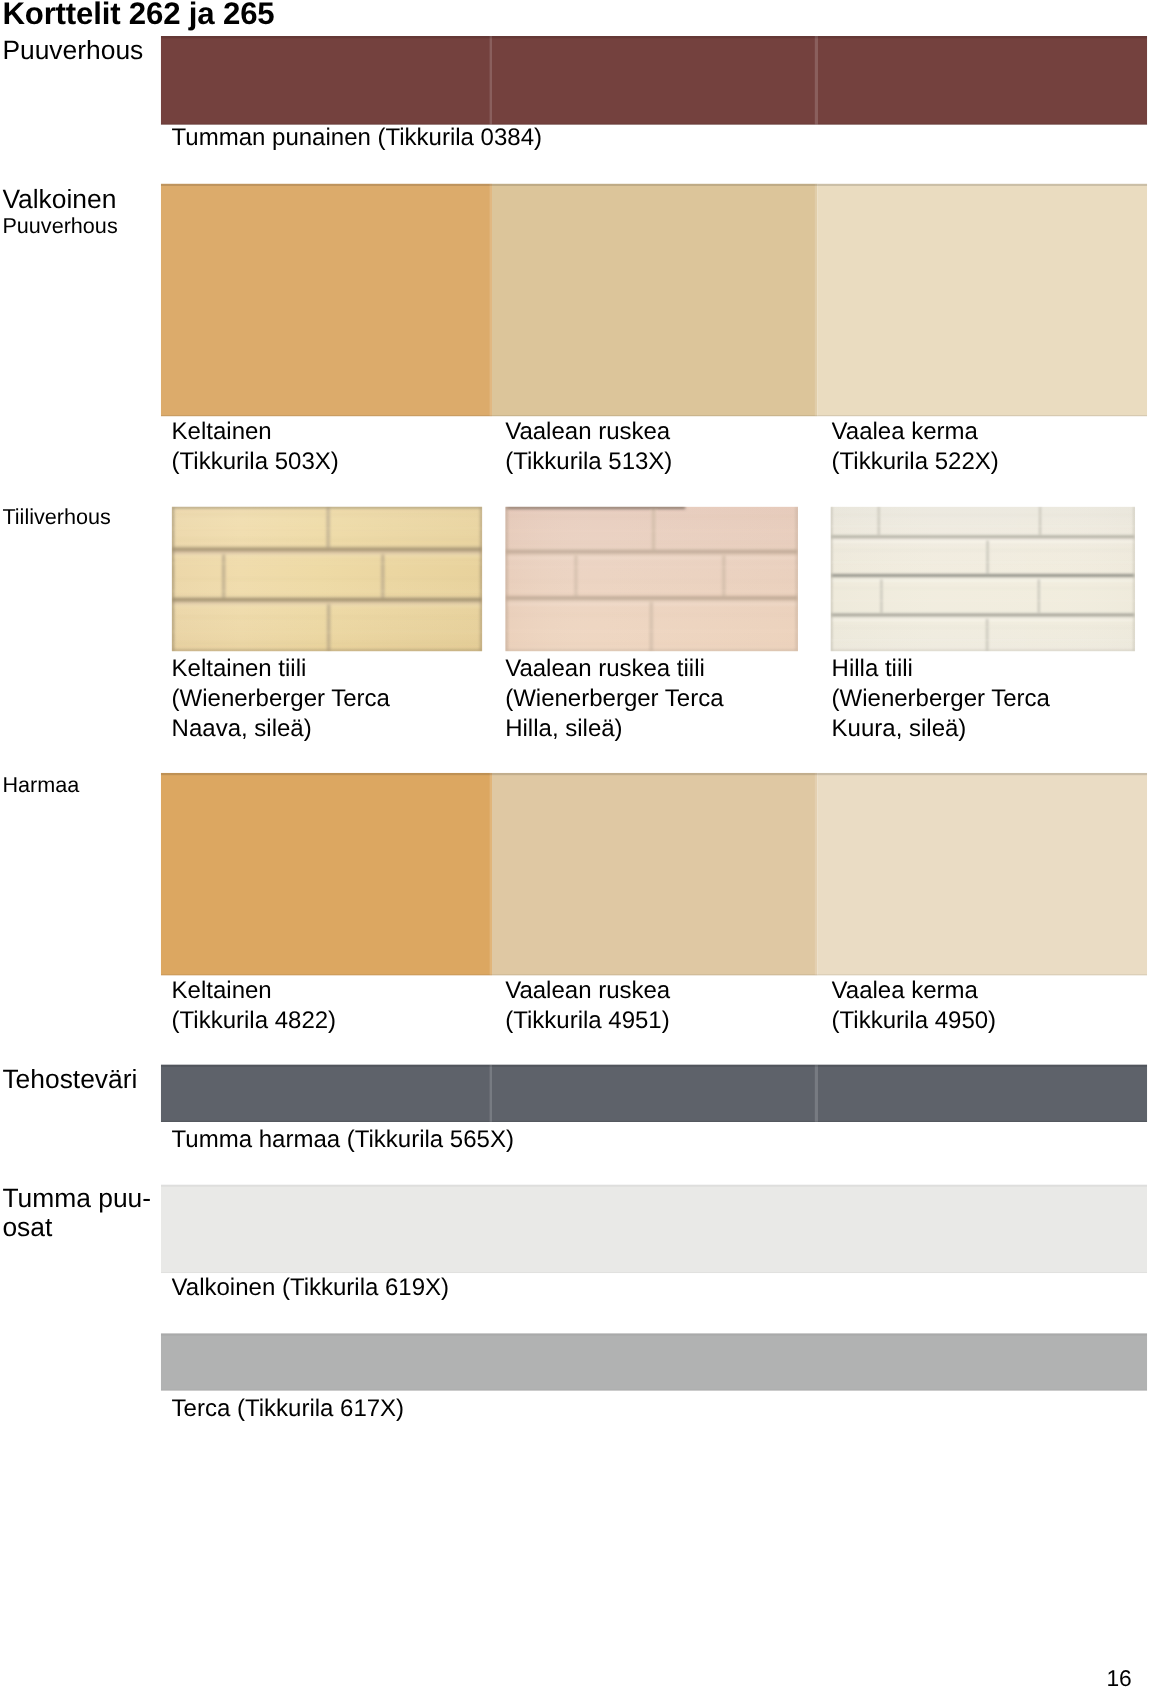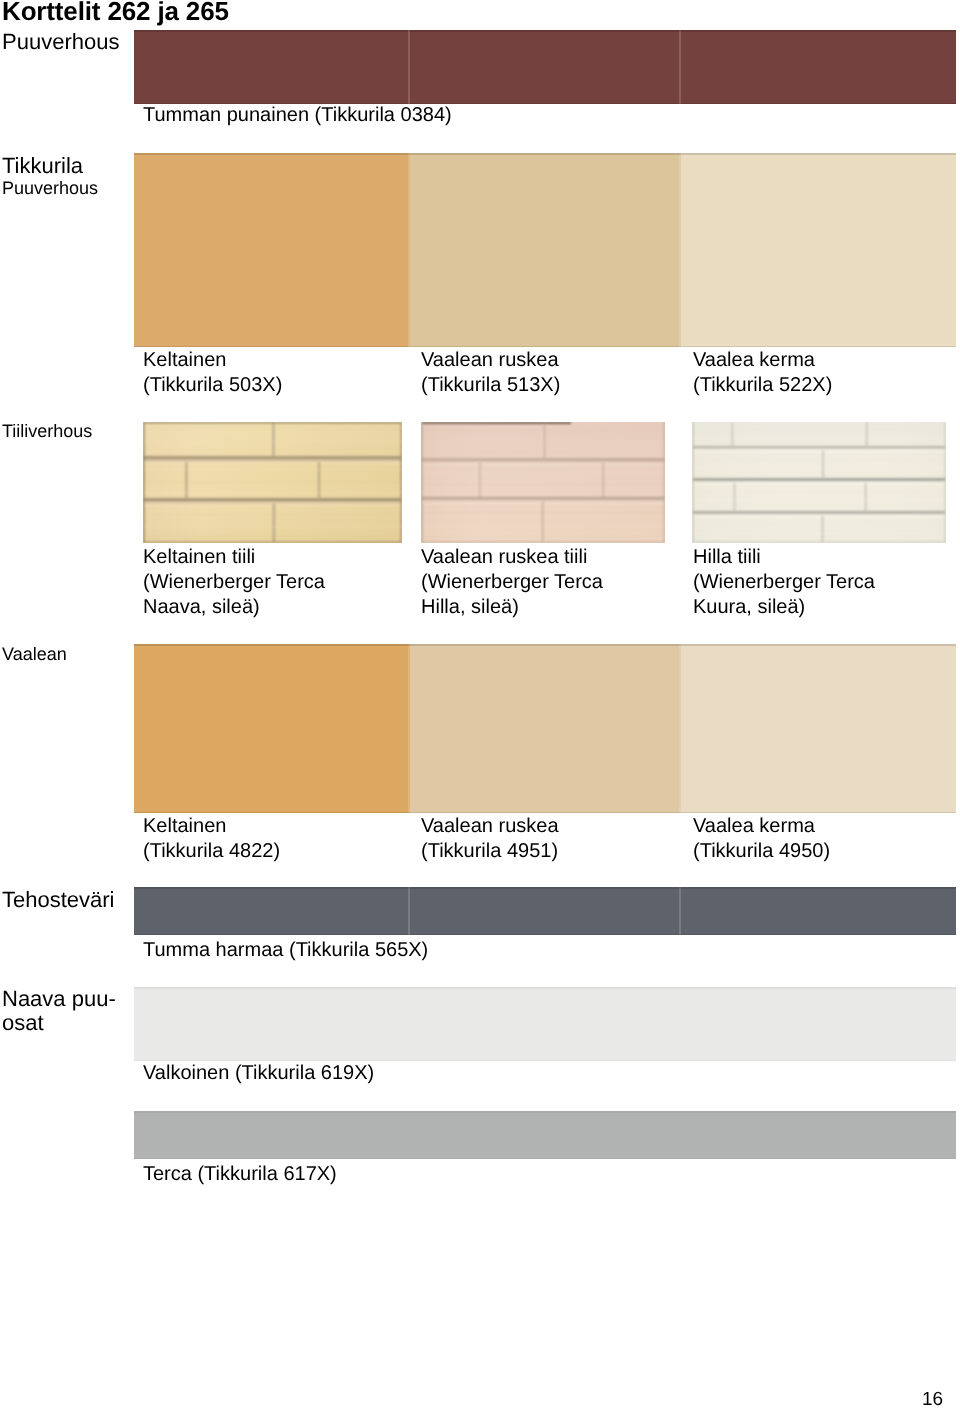--- a/index.html
+++ b/index.html
@@ -34,21 +34,21 @@
 <div class="abs" id="page-title">Korttelit 262 ja 265</div>
 
 <div class="rowlabel" style="top:30px">Puuverhous</div>
 <div class="swatch" style="left:134px;top:30px;width:822px;height:74px">
   <span style="width: 276px; background: rgb(116, 65, 62);"></span>
   <span style="width: 271px; background: rgb(116, 65, 62);"></span>
   <span style="width: 275px; background: rgb(116, 65, 62);"></span>
 </div>
 <div class="caption" style="left:143px;top:103px">Tumman punainen (Tikkurila 0384)</div>
 
-<div class="rowlabel" style="top:154px">Tikkurila</div>
+<div class="rowlabel" style="top:154px">Valkoinen</div>
 <div class="rowlabel sm" style="top:178px">Puuverhous</div>
 <div class="swatch" style="left:134px;top:153px;width:822px;height:194px">
   <span style="width: 276px; background: rgb(220, 171, 107);"></span>
   <span style="width: 271px; background: rgb(220, 197, 154);"></span>
   <span style="width: 275px; background: rgb(234, 220, 192);"></span>
 </div>
 <div class="caption" style="left:143px;top:348px">Keltainen
 (Tikkurila 503X)</div>
 <div class="caption" style="left:421px;top:348px">Vaalean ruskea
 (Tikkurila 513X)</div>
@@ -219,42 +219,42 @@
 <div class="caption" style="left:143px;top:545px">Keltainen tiili
 (Wienerberger Terca
 Naava, sileä)</div>
 <div class="caption" style="left:421px;top:545px">Vaalean ruskea tiili
 (Wienerberger Terca
 Hilla, sileä)</div>
 <div class="caption" style="left:693px;top:545px">Hilla tiili
 (Wienerberger Terca
 Kuura, sileä)</div>
 
-<div class="rowlabel sm" style="top:644px">Vaalean</div>
+<div class="rowlabel sm" style="top:644px">Harmaa</div>
 <div class="swatch" style="left:134px;top:644px;width:822px;height:169px">
   <span style="width: 276px; background: rgb(220, 167, 97);"></span>
   <span style="width: 271px; background: rgb(223, 200, 163);"></span>
   <span style="width: 275px; background: rgb(234, 220, 196);"></span>
 </div>
 <div class="caption" style="left:143px;top:814px">Keltainen
 (Tikkurila 4822)</div>
 <div class="caption" style="left:421px;top:814px">Vaalean ruskea
 (Tikkurila 4951)</div>
 <div class="caption" style="left:693px;top:814px">Vaalea kerma
 (Tikkurila 4950)</div>
 
 <div class="rowlabel" style="top:888px">Tehosteväri</div>
 <div class="swatch" style="left:134px;top:887px;width:822px;height:48px">
   <span style="width: 276px; background: rgb(94, 98, 106);"></span>
   <span style="width: 271px; background: rgb(94, 98, 106);"></span>
   <span style="width: 275px; background: rgb(94, 98, 106);"></span>
 </div>
 <div class="caption" style="left:143px;top:938px">Tumma harmaa (Tikkurila 565X)</div>
 
-<div class="rowlabel" style="top:987px">Naava puu-
+<div class="rowlabel" style="top:987px">Tumma puu-
 osat</div>
 <div class="swatch light" style="left:134px;top:987px;width:822px;height:74px">
   <span style="width: 822px; background: rgb(233, 233, 231);"></span>
 </div>
 <div class="caption" style="left:143px;top:1061px">Valkoinen (Tikkurila 619X)</div>
 
 <div class="swatch light" style="left:134px;top:1111px;width:822px;height:48px">
   <span style="width: 822px; background: rgb(177, 178, 178);"></span>
 </div>
 <div class="caption" style="left:143px;top:1162px">Terca (Tikkurila 617X)</div>

